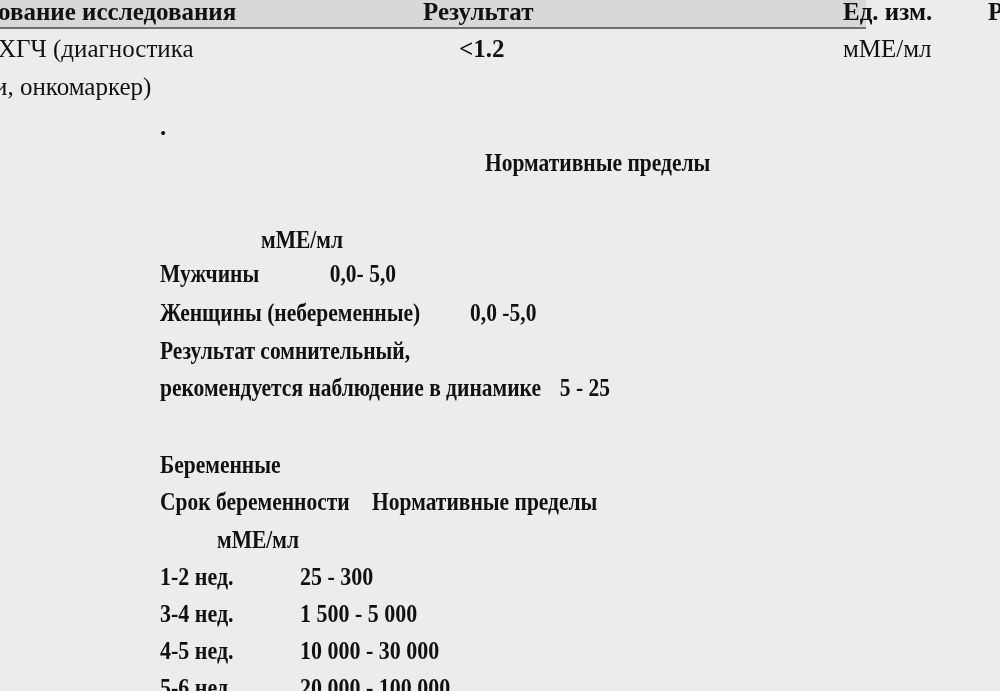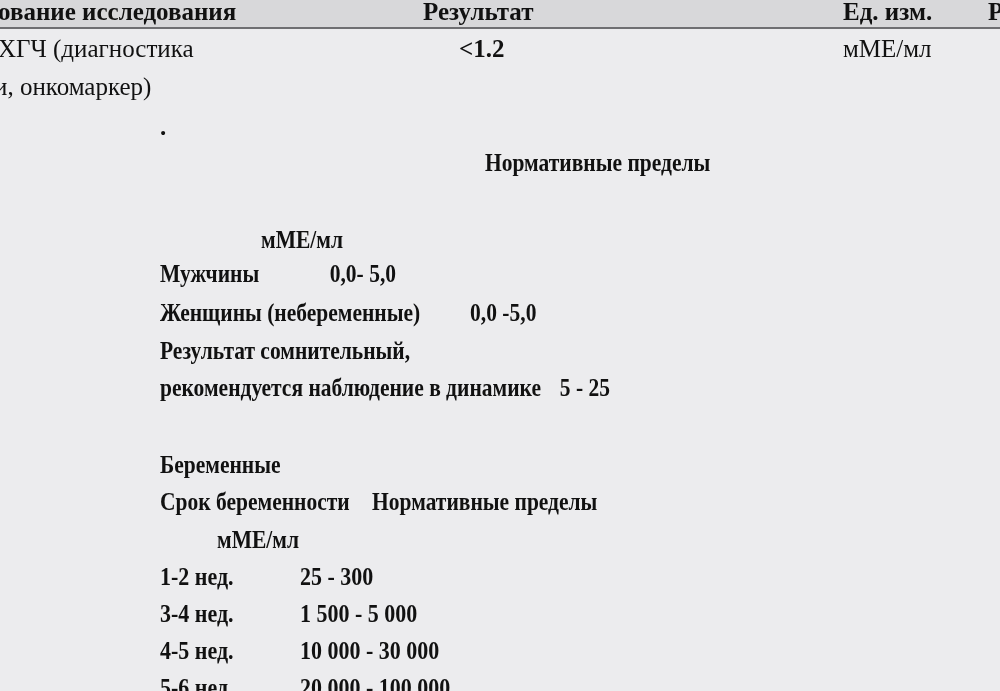--- a/index.html
+++ b/index.html
@@ -11,21 +11,21 @@
       background: #ececee;
     }
     body {
       position: relative;
       font-family: "Liberation Serif", "DejaVu Serif", serif;
       color: #111;
     }
     .header-bar {
       position: absolute;
       left: 0; top: 0;
-      width: 1000px;
+      width: 866px;
       height: 27px;
       background: #d8d8da;
       border-bottom: 2px solid #6f6f72;
     }
     .hcell {
       position: absolute;
       top: -3px;
       font-weight: bold;
       font-size: 25px;
       white-space: nowrap;

